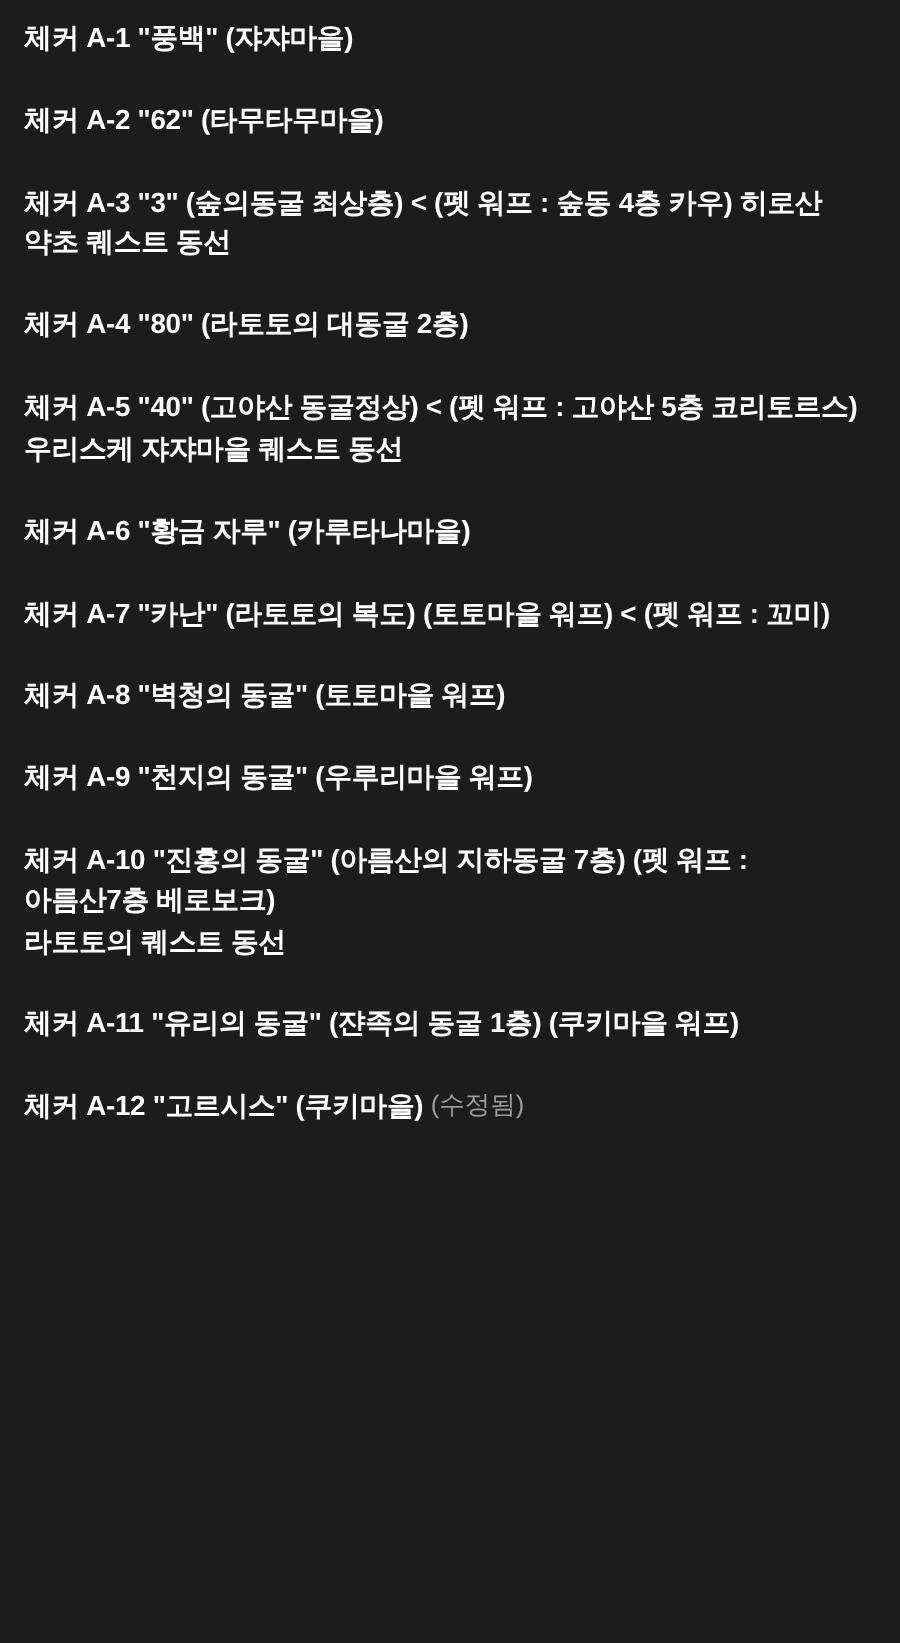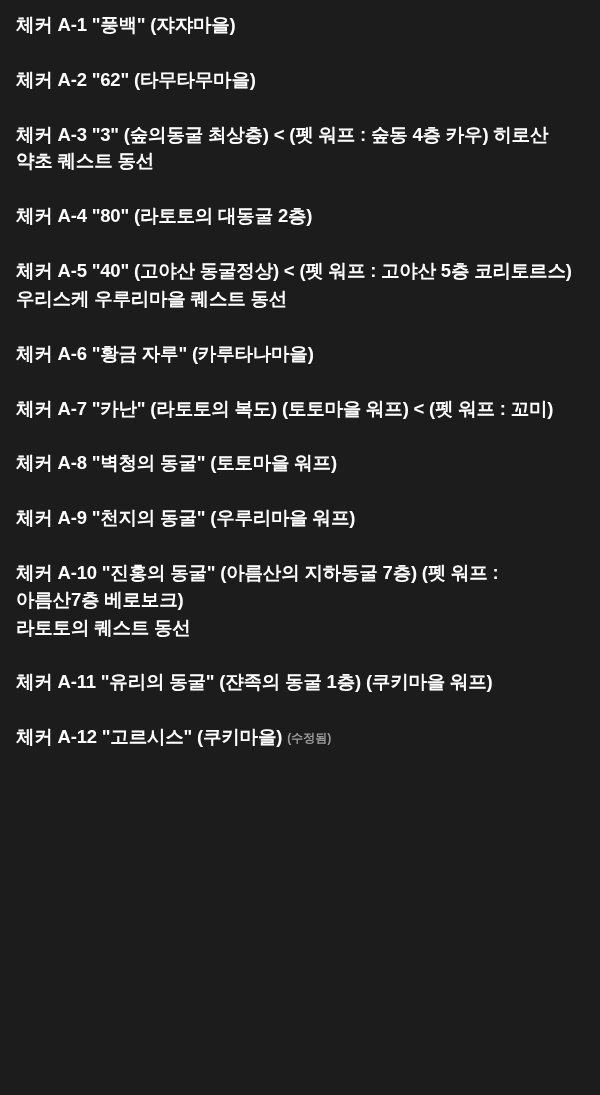--- a/index.html
+++ b/index.html
@@ -30,22 +30,22 @@
     font-weight: 700;
     line-height: 1.45;
     letter-spacing: -0.2px;
     word-break: keep-all;
     white-space: pre-wrap;
   }
   .line + .line {
     margin-top: 1px;
   }
   .edited {
-    font-size: 12px;
-    font-weight: 700;
+    font-size: 17px;
+    font-weight: 400;
     color: #9b9b9b;
     letter-spacing: 0;
     margin-left: 5px;
     vertical-align: 1px;
   }
 </style>
 </head>
 <body>
 
 <div class="doc">
@@ -61,21 +61,21 @@
   <div class="entry">
     <div class="line">체커 A-3 "3" (숲의동굴 최상층) &lt; (펫 워프 : 숲동 4층 카우) 히로산 약초 퀘스트 동선</div>
   </div>
 
   <div class="entry">
     <div class="line">체커 A-4 "80" (라토토의 대동굴 2층)</div>
   </div>
 
   <div class="entry">
     <div class="line">체커 A-5 "40" (고야산 동굴정상) &lt; (펫 워프 : 고야산 5층 코리토르스)</div>
-    <div class="line">우리스케 우루리마을 퀘스트 동선</div>
+    <div class="line">우리스케 쟈쟈마을 퀘스트 동선</div>
   </div>
 
   <div class="entry">
     <div class="line">체커 A-6 "황금 자루" (카루타나마을)</div>
   </div>
 
   <div class="entry">
     <div class="line">체커 A-7 "카난" (라토토의 복도) (토토마을 워프) &lt; (펫 워프 : 꼬미)</div>
   </div>
 

